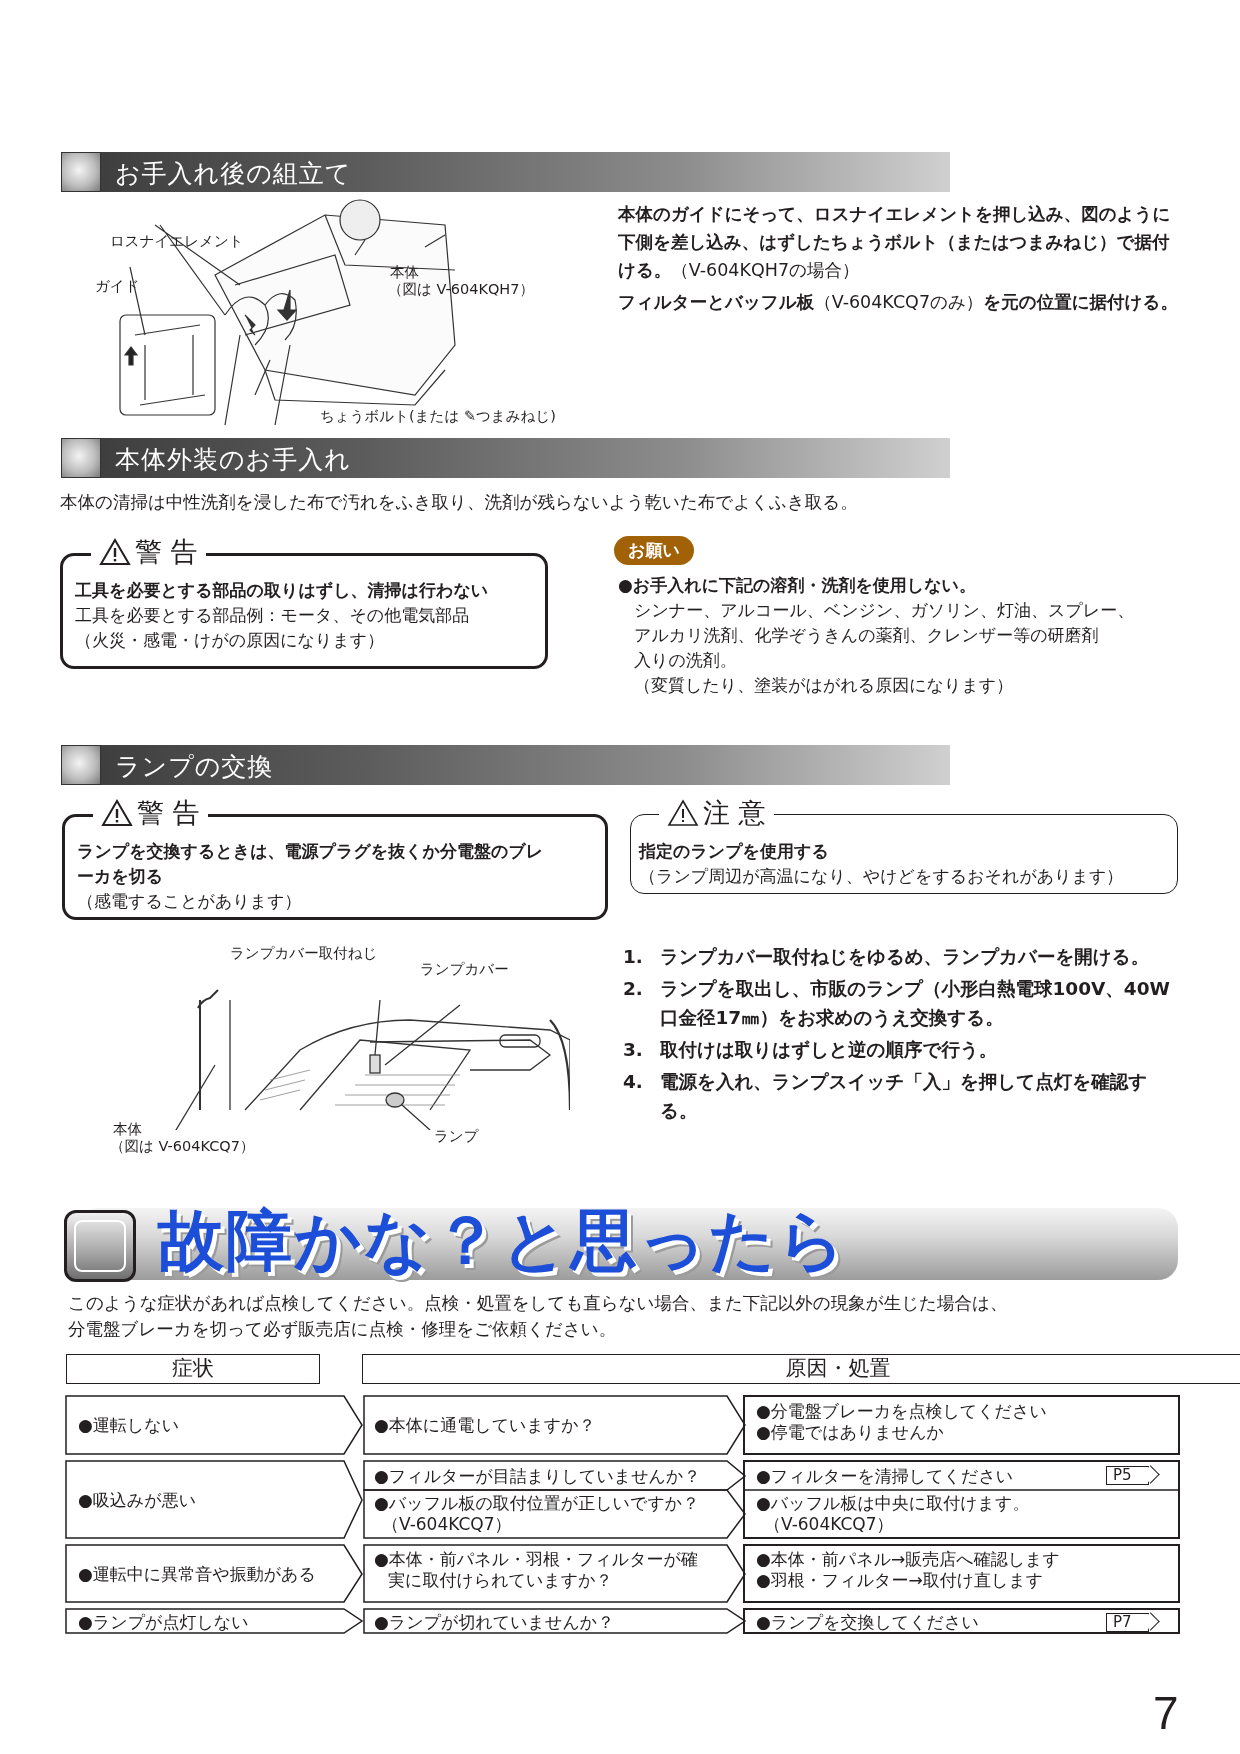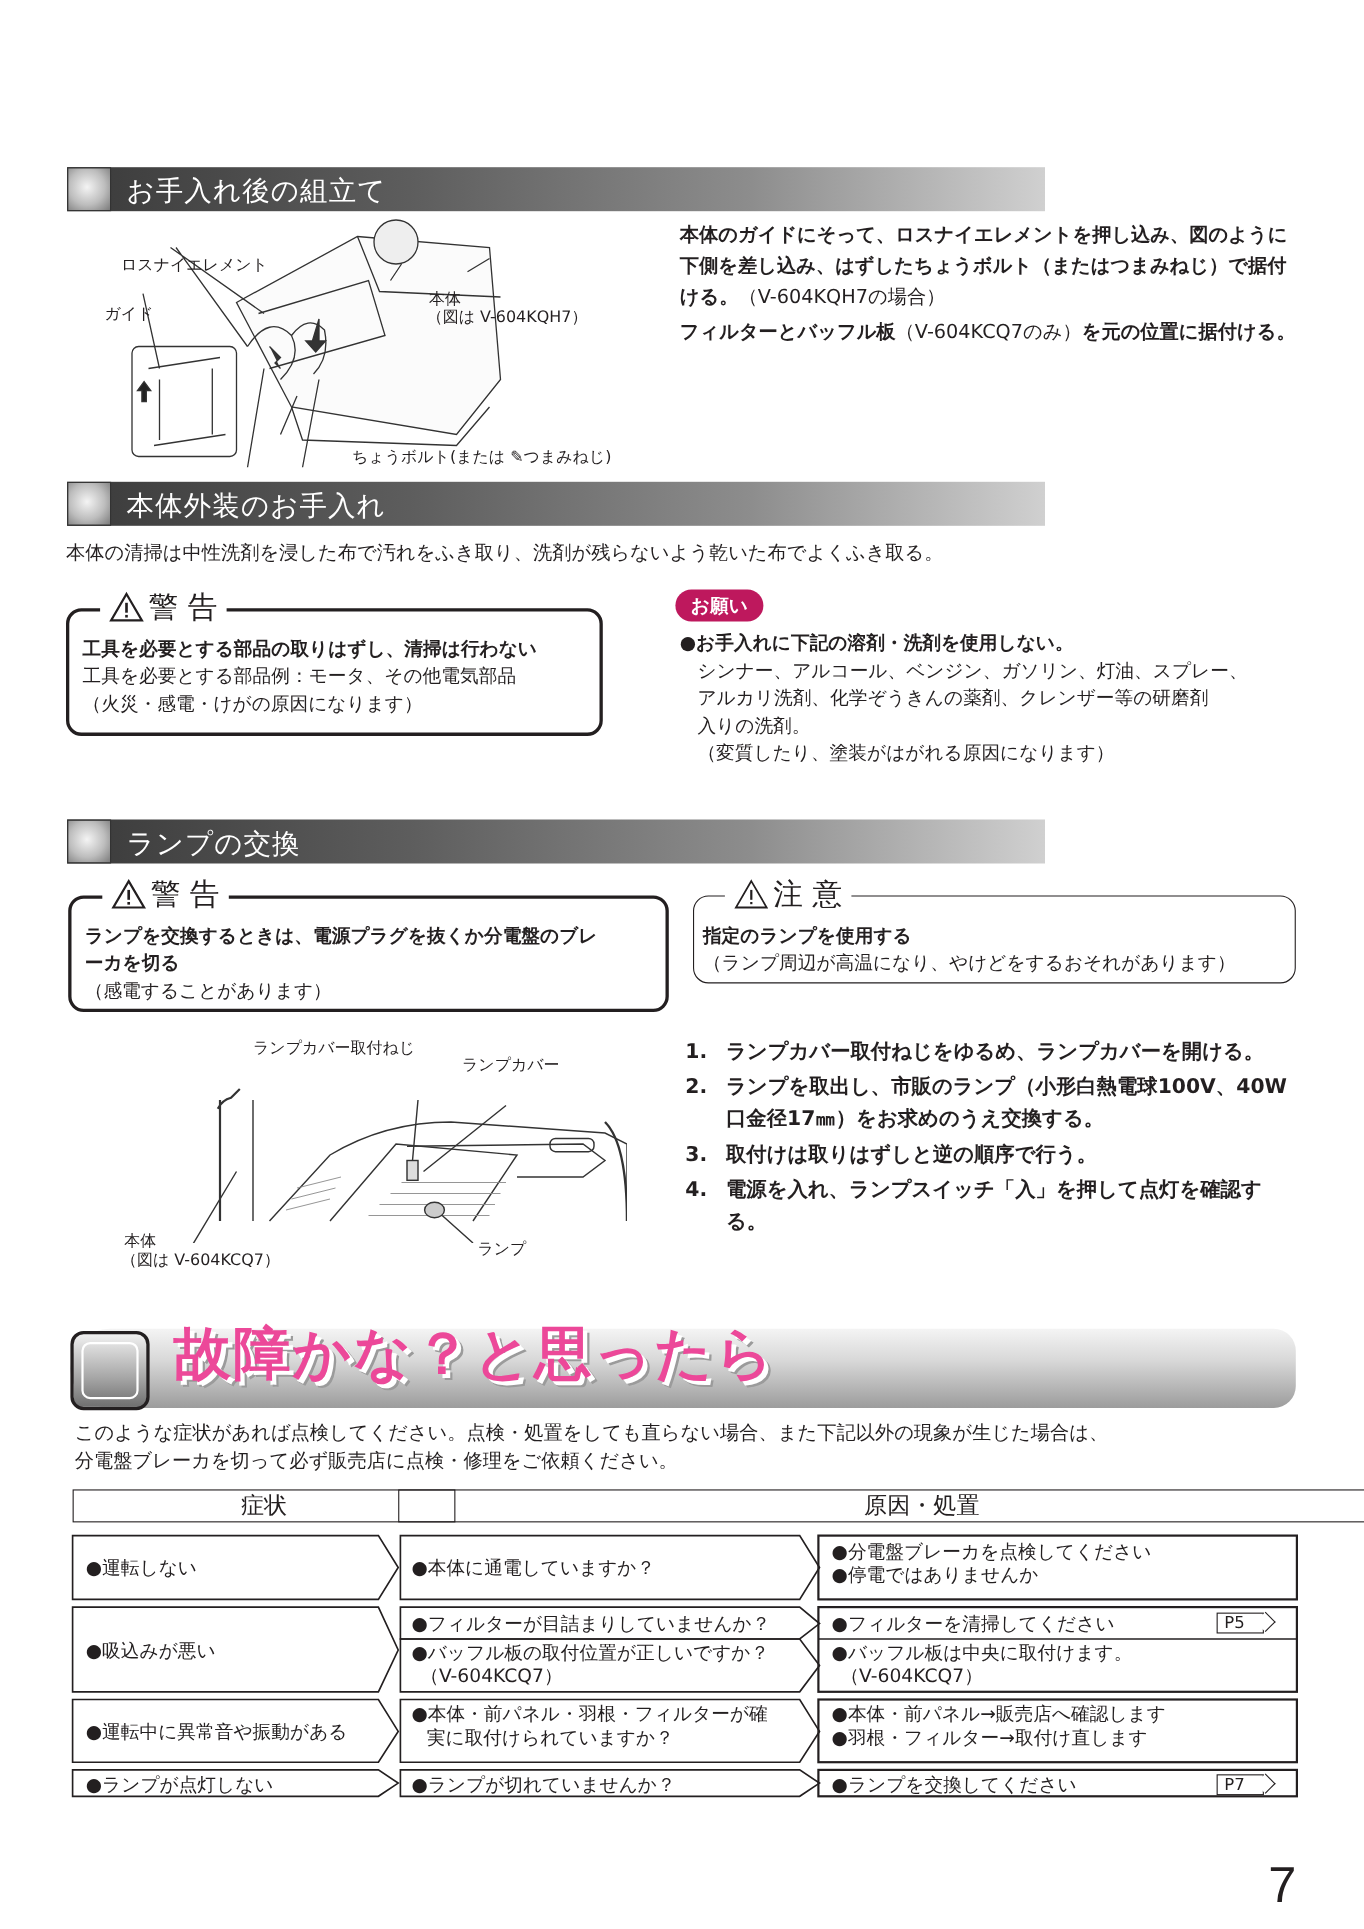--- a/index.html
+++ b/index.html
@@ -19,37 +19,37 @@
   .bold { font-weight: bold; }
   .normal { font-weight: normal; }
 
   
   .warn-box { position: absolute; border: 3.5px solid #231f20; border-radius: 14px; }
   .warn-label { position: absolute; top: -22px; left: 28px; background: #fff; padding: 0 8px; font-size: 27px; display: flex; align-items: center; gap: 4px; text-align: center; }
   .warn-label svg { width: 32px; height: 30px; }
   .caution-box { position: absolute; border: 1.6px solid #231f20; border-radius: 14px; }
   .box-body { position: absolute; left: 12px; font-size: 17px; line-height: 25px; }
 
-  .pill { position: absolute; background: #be185d; color: #fff; border-radius: 16px; font-size: 17px; padding: 3px 14px; font-weight: bold; }
+  .pill { position: absolute; background: #a16207; color: #fff; border-radius: 16px; font-size: 17px; padding: 3px 14px; font-weight: bold; }
 
   
   .steps { position: absolute; left: 623px; top: 942px; width: 560px; font-size: 18.5px; font-weight: bold; line-height: 29px; }
   .step { display: flex; margin-bottom: 3px; }
   .step .num { width: 37px; flex: none; font-family: "DejaVu Sans", sans-serif; font-weight: bold; }
 
   .diagram-label { position: absolute; font-size: 14.5px; line-height: 18px; color: #231f20; }
 
   
   .big-bar { position: absolute; left: 64px; top: 1208px; width: 1114px; height: 72px;
     border-radius: 36px 20px 20px 36px;
     background: linear-gradient(180deg, #f4f4f4 0%, #d8d8d8 40%, #9c9c9c 100%); }
   .big-sq { position: absolute; left: 64px; top: 1210px; width: 72px; height: 72px; border-radius: 12px;
     border: 3px solid #231f20; background: linear-gradient(180deg, #f0f0f0 0%, #a6a6a6 60%, #6f6f6f 100%); }
   .big-sq::after { content: ""; position: absolute; left: 7px; top: 7px; right: 7px; bottom: 7px; border: 2px solid #fff; border-radius: 8px; }
-  .big-title { position: absolute; left: 158px; top: 1196px; font-size: 52px; font-weight: bold; color: #ec4899; letter-spacing: 2px;
+  .big-title { position: absolute; left: 158px; top: 1196px; font-size: 66px; font-weight: bold; color: #1d4ed8; letter-spacing: 2px;
     text-shadow: 4px 4px 0 #fff, 6px 6px 0 #9b9b9b; }
 
   
   .tt-head { position: absolute; top: 1354px; height: 30px; border: 1.5px solid #231f20; font-size: 21px; text-align: center; line-height: 27px; }
   .pref-box { display: inline-block; border: 1.3px solid #231f20; padding: 0 16px 0 6px; line-height: 17px; position: relative; }
   .pref-box::after { content: ""; position: absolute; right: -9px; top: 1px; width: 12px; height: 12px; border-top: 1.3px solid #231f20; border-right: 1.3px solid #231f20; transform: rotate(45deg); background: #fff; }
 
   .page-num { position: absolute; left: 1153px; top: 1686px; font-size: 46px; font-family: "Liberation Sans", sans-serif; }
 </style>
 </head>
@@ -200,21 +200,21 @@
 
 <div class="big-bar"></div>
 <div class="big-sq"></div>
 <div class="big-title">故障かな？と思ったら</div>
 
 <div class="abs" style="left:68px;top:1290px;font-size:17.5px;line-height:26px;">
   <div>このような症状があれば点検してください。点検・処置をしても直らない場合、また下記以外の現象が生じた場合は、</div>
   <div>分電盤ブレーカを切って必ず販売店に点検・修理をご依頼ください。</div>
 </div>
 
-<div class="tt-head" style="left:66px;width:348px;">症状</div>
+<div class="tt-head" style="left:66px;width:254px;">症状</div>
 <div class="tt-head" style="left:362px;width:952px;">原因・処置</div>
 
 <svg class="abs" style="left:0;top:0;" width="1240" height="1754">
   <g fill="none" stroke="#231f20" stroke-width="1.5">
 
     <path d="M66 1396 L344 1396 L362 1425 L344 1454 L66 1454 Z"></path>
     <path d="M364 1396 L727 1396 L745 1425 L727 1454 L364 1454 Z"></path>
 
     <path d="M66 1461 L344 1461 L362 1500 L344 1538 L66 1538 Z"></path>
     <path d="M364 1461 L727 1461 L745 1476 L727 1490 L364 1490 Z"></path>

